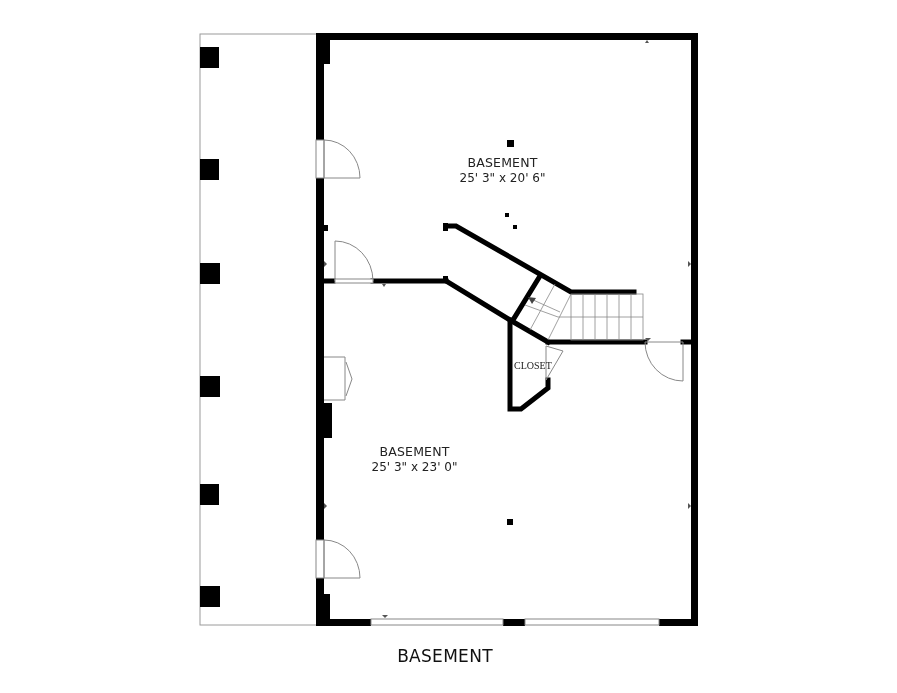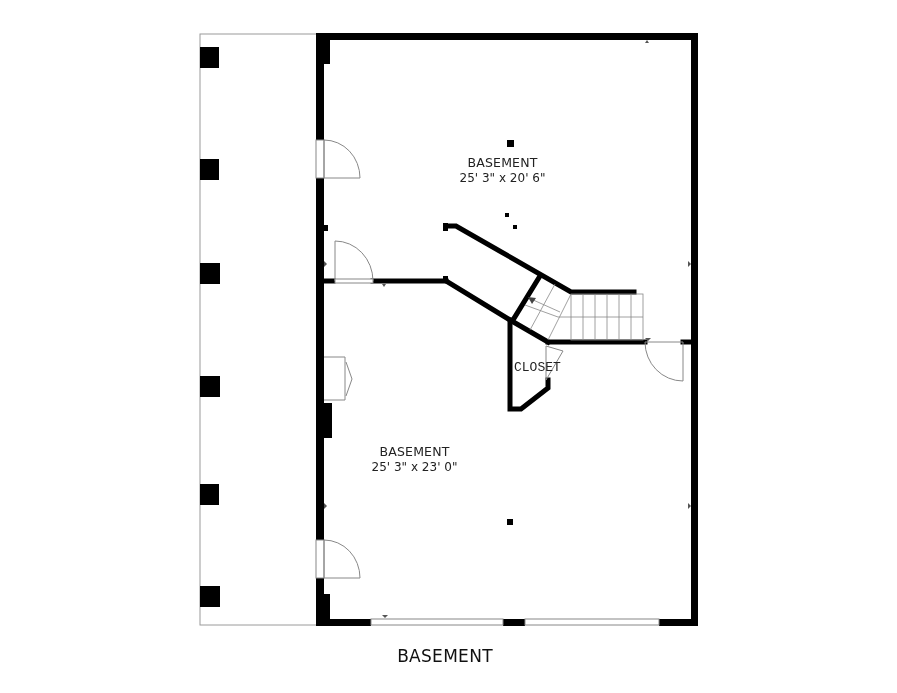--- a/index.html
+++ b/index.html
@@ -1,21 +1,21 @@
 <!DOCTYPE html>
 <html><head>
   <meta charset="utf-8">
   <style>
     html, body { margin: 0; padding: 0; background: #ffffff; }
     body { width: 897px; height: 693px; position: relative; overflow: hidden; font-family: "DejaVu Sans", sans-serif; }
     #plan { position: absolute; left: 0; top: 0; }
     .room-label { position: absolute; text-align: center; color: #222; font-family: "DejaVu Sans", sans-serif; line-height: 1.25; }
     .room-label .name { font-size: 12.5px; letter-spacing: 0.2px; }
     .room-label .dim { font-size: 12px; }
-    .closet-label { position: absolute; font-size: 13px; color: #222; font-family: Liberation Mono, monospace; }
+    .closet-label { position: absolute; font-size: 10px; color: #222; font-family: Liberation Serif, serif; }
     .floor-title { position: absolute; left: 0; width: 890px; top: 646px; text-align: center; font-size: 17px; color: #111; font-family: "DejaVu Sans", sans-serif; letter-spacing: 0.3px; }
   </style>
 </head>
 <body>
 
 <svg id="plan" width="897" height="693" viewBox="0 0 897 693" xmlns="http://www.w3.org/2000/svg">
 
   <g>
     <rect x="200" y="34" width="117" height="591" fill="none" stroke="#9a9a9a" stroke-width="1"></rect>
   </g>

